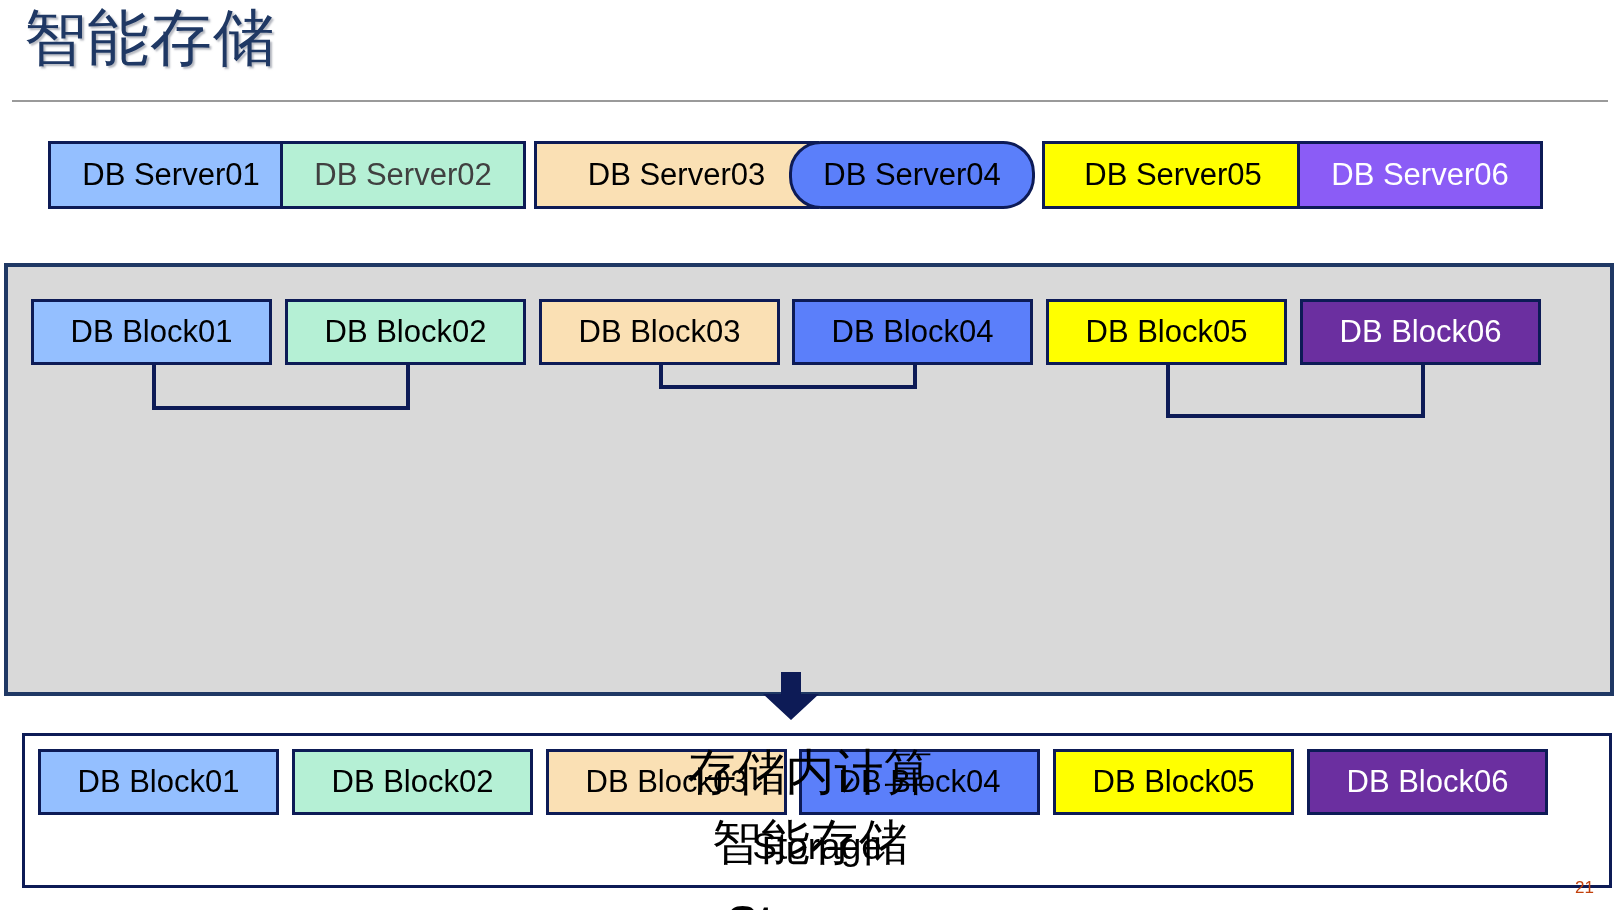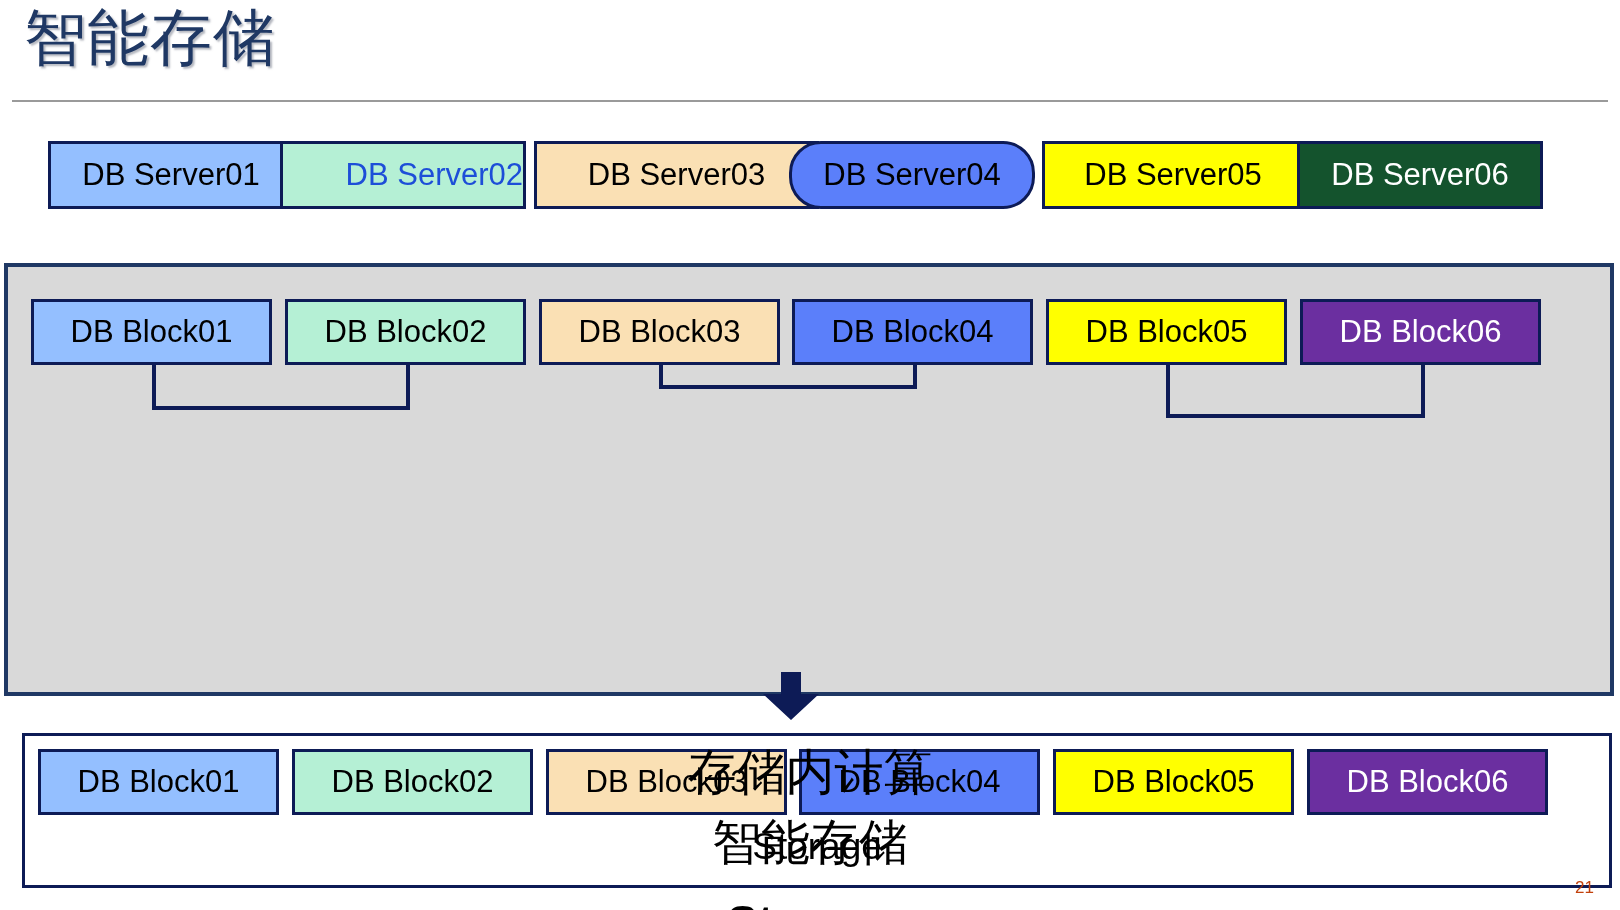--- a/index.html
+++ b/index.html
@@ -138,33 +138,33 @@
 </head>
 <body>
 
 <div id="slide-title">智能存储</div>
 <div id="title-rule"></div>
 
 <div id="server-row">
     <div class="chip" style="left: 24px; top: 141px; width: 246px; height: 68px; background: rgb(148, 191, 255); color: rgb(0, 0, 0); margin-left: 24px;">
       <span>DB Server01</span>
     </div>
-    <div class="chip" style="left: 280px; top: 141px; width: 246px; height: 68px; background: rgb(181, 240, 213); color: #1d4ed8; justify-content: flex-end;">
+    <div class="chip" style="left: 280px; top: 141px; width: 246px; height: 68px; background: rgb(181, 240, 213); color: #404040;">
       <span>DB Server02</span>
     </div>
     <div class="chip" style="left: 534px; top: 141px; width: 285px; height: 68px; background: rgb(250, 224, 180); color: rgb(0, 0, 0);">
       <span>DB Server03</span>
     </div>
     <div class="chip" style="left: 789px; top: 141px; width: 246px; height: 68px; background: rgb(91, 127, 250); color: rgb(0, 0, 0); border-radius: 32px;">
       <span>DB Server04</span>
     </div>
     <div class="chip" style="left: 1042px; top: 141px; width: 262px; height: 68px; background: rgb(255, 255, 0); color: rgb(0, 0, 0);">
       <span>DB Server05</span>
     </div>
-    <div class="chip" style="left: 1297px; top: 141px; width: 246px; height: 68px; background: #14532d; color: rgb(255, 255, 255);">
+    <div class="chip" style="left: 1297px; top: 141px; width: 246px; height: 68px; background: #8b5cf6; color: rgb(255, 255, 255);">
       <span>DB Server06</span>
     </div>
   </div>
 
 <div id="storage-container">
 
   <div id="connector-layer">
       <div class="conn" style="left: 144px; top: 98px; width: 4px; height: 41px; background: rgb(13, 27, 86);"></div>
       <div class="conn" style="left: 398px; top: 98px; width: 4px; height: 41px; background: rgb(13, 27, 86);"></div>
       <div class="conn" style="left: 144px; top: 139px; width: 258px; height: 4px; background: rgb(13, 27, 86);"></div>

